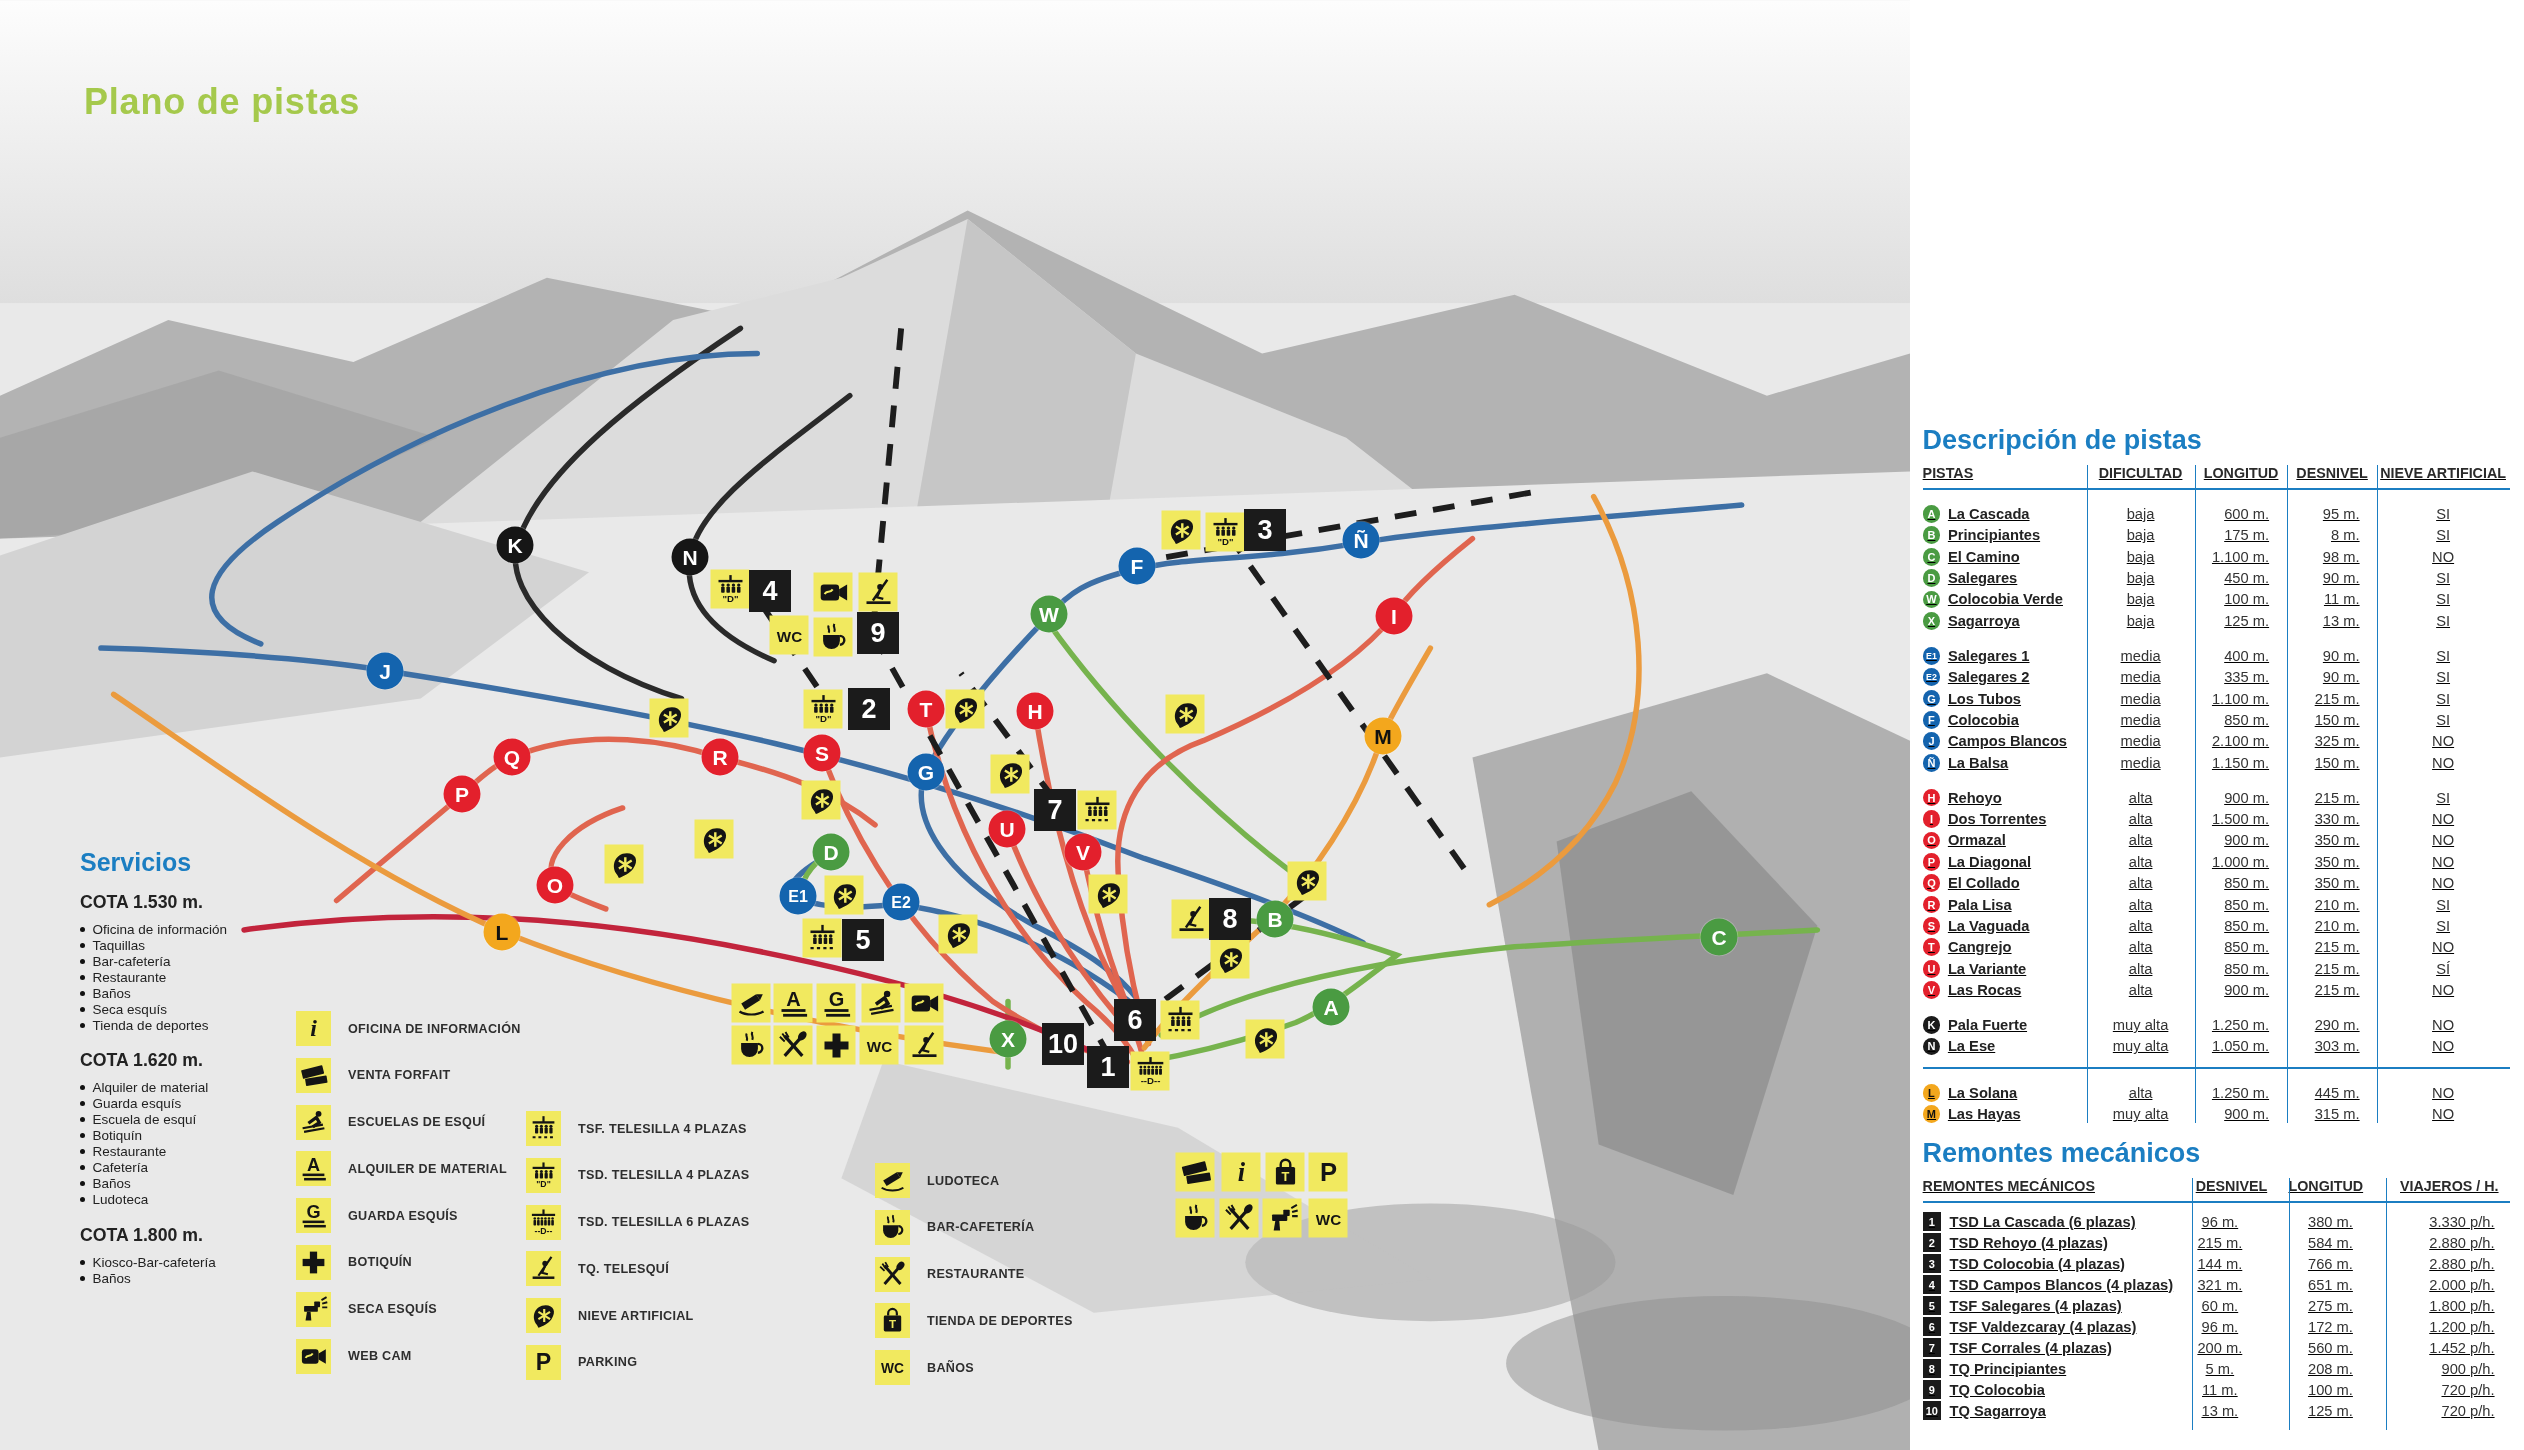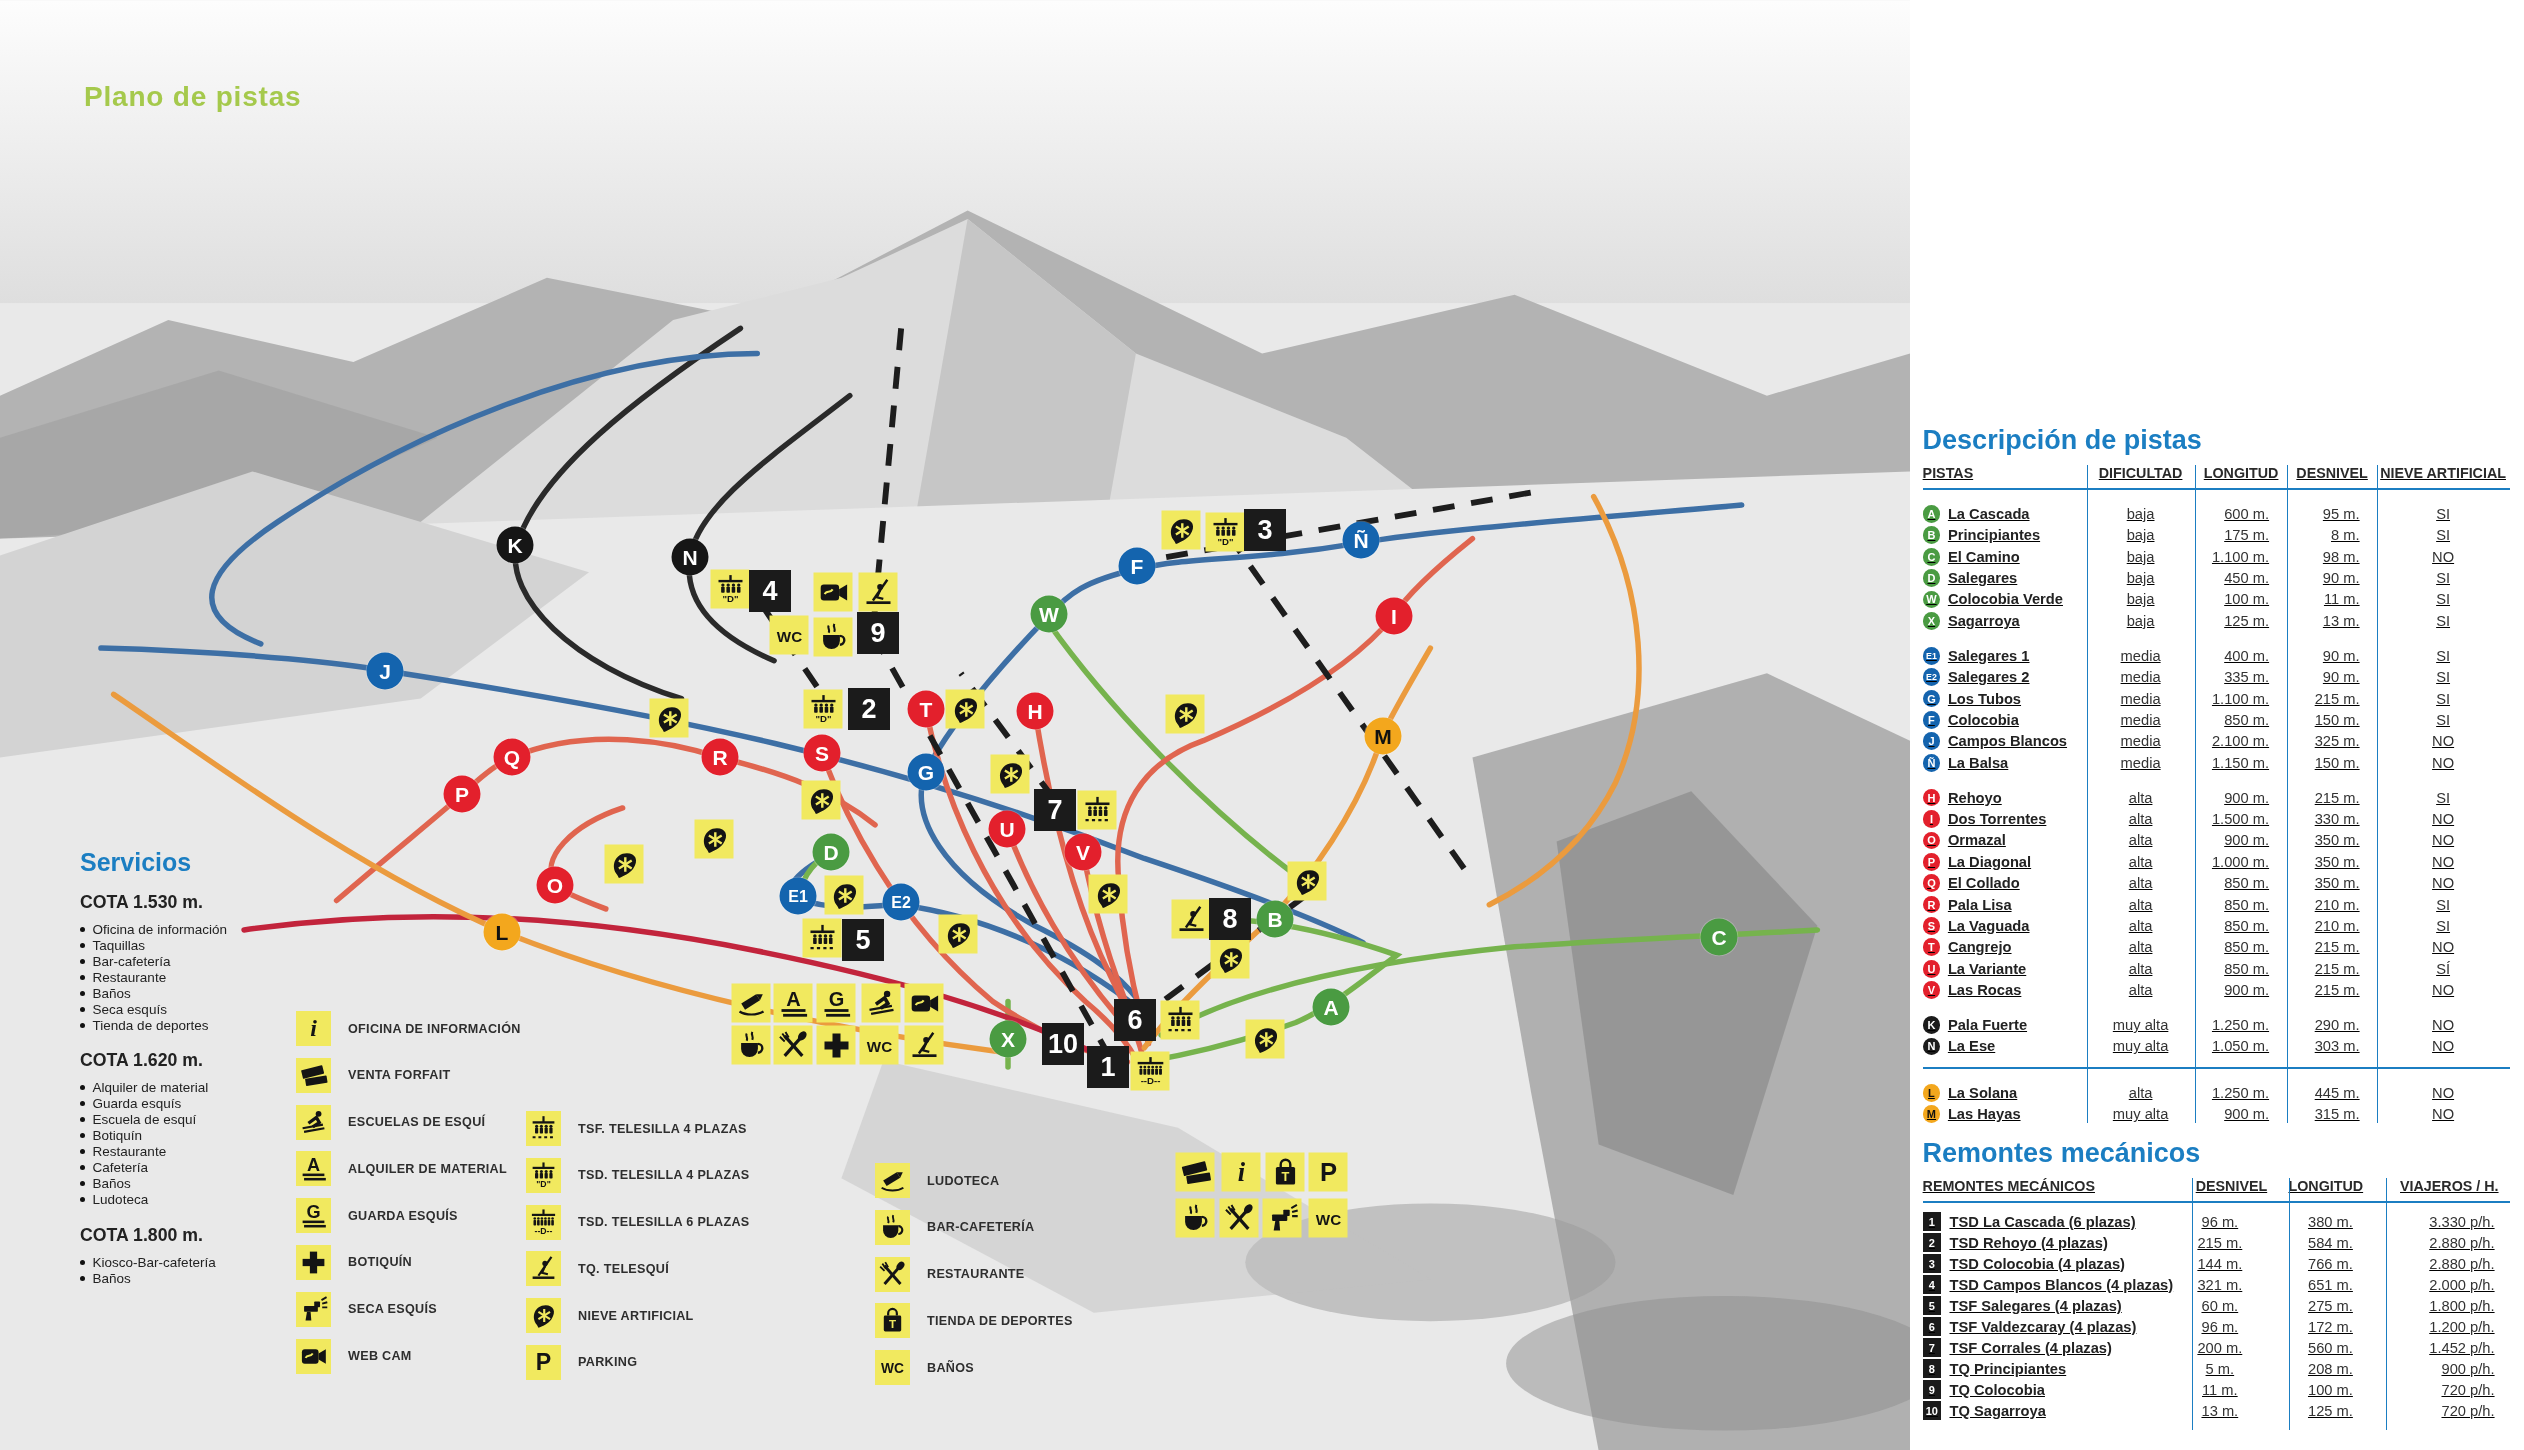--- a/index.html
+++ b/index.html
@@ -3,21 +3,21 @@
 <meta charset="utf-8">
 <style>
   html,body{margin:0;padding:0;background:#fff;}
   #canvas{position:relative;width:2525px;height:1451px;overflow:hidden;
           font-family:"Liberation Sans",sans-serif;background:#fff;}
 
   
   #map-area{position:absolute;left:0;top:0;width:1910px;height:1451px;background:#ececec;}
   #map-area svg.bg,#map-area svg.trails{position:absolute;left:0;top:0;}
 
-  #page-title{position:absolute;left:84px;top:81px;font-size:28px;font-weight:bold;
+  #page-title{position:absolute;left:84px;top:81px;font-size:36px;font-weight:bold;
               color:#a5c94c;letter-spacing:0.8px;}
 
   
   #logo{position:absolute;left:1547px;top:80px;width:187px;height:234px;background:#1a80c4;}
   #logo svg{position:absolute;left:0;top:0;}
   #logo .lg-name{position:absolute;left:0;top:173px;width:100%;text-align:center;
                  color:#fff;font-weight:bold;font-size:31px;letter-spacing:-0.8px;line-height:34px;}
   #logo .lg-tag{position:absolute;left:0;top:209px;width:100%;text-align:center;
                 color:#fff;font-weight:bold;font-size:9.3px;}
 

